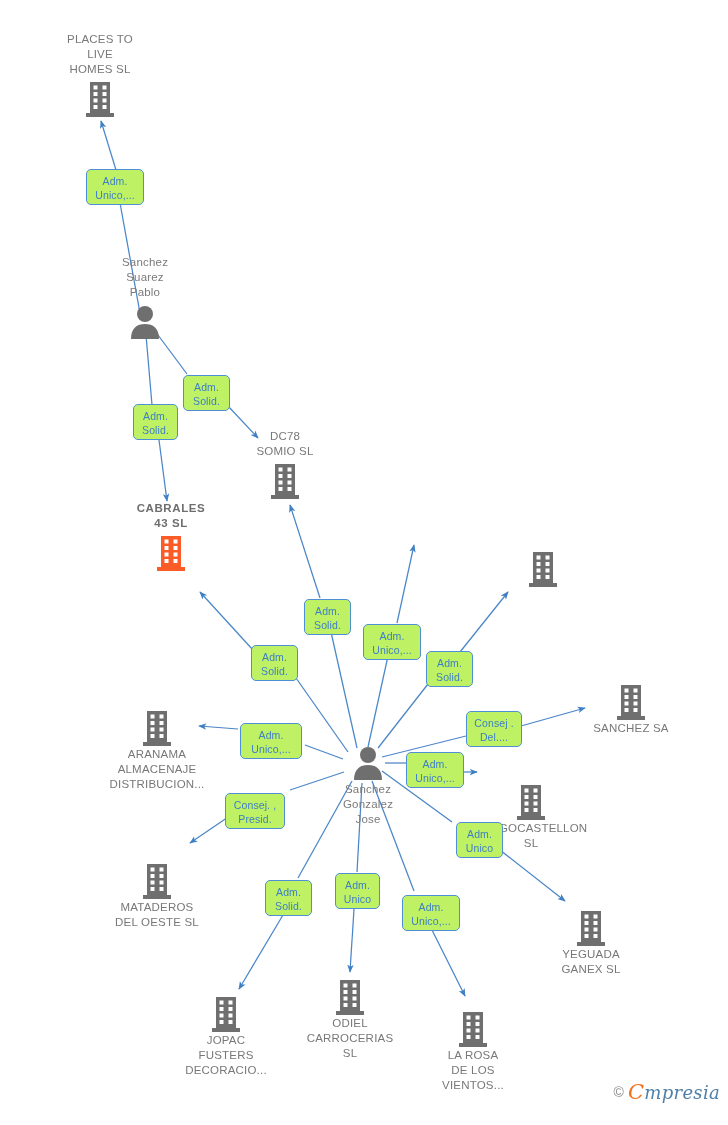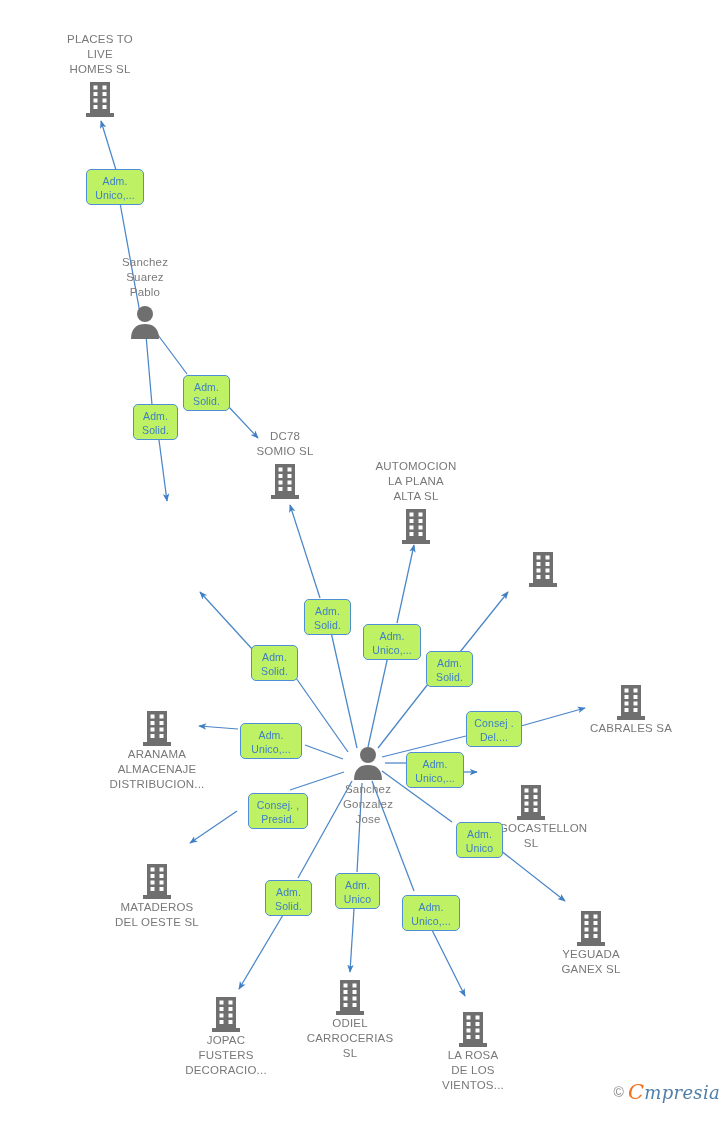--- a/index.html
+++ b/index.html
@@ -191,40 +191,39 @@
         <rect x="10.5" y="12" width="4" height="4"></rect>
           <rect x="19.5" y="12" width="4" height="4"></rect>
         <rect x="10.5" y="18.5" width="4" height="4"></rect>
           <rect x="19.5" y="18.5" width="4" height="4"></rect>
         <rect x="10.5" y="25" width="4" height="4"></rect>
           <rect x="19.5" y="25" width="4" height="4"></rect>
       </g>
     </svg>
   </div>
 
-
-  <div class="node company label-above" style="left:416px; top:459px;">
-    <span class="label">AUTOMOCION
-LA PLANA
-ALTA  SL</span>
-    <svg class="glyph" viewBox="0 0 34 38">
-      <rect x="7" y="2" width="20" height="31" fill="#6f6f6f"></rect>
-      <rect x="3" y="33" width="28" height="4" fill="#6f6f6f"></rect>
-      <g fill="#ffffff">
-        <rect x="10.5" y="5.5" width="4" height="4"></rect>
-          <rect x="19.5" y="5.5" width="4" height="4"></rect>
-        <rect x="10.5" y="12" width="4" height="4"></rect>
-          <rect x="19.5" y="12" width="4" height="4"></rect>
-        <rect x="10.5" y="18.5" width="4" height="4"></rect>
-          <rect x="19.5" y="18.5" width="4" height="4"></rect>
-        <rect x="10.5" y="25" width="4" height="4"></rect>
-          <rect x="19.5" y="25" width="4" height="4"></rect>
-      </g>
-    </svg>
-  </div>
+  <div class="node focus label-above" style="left:171px; top:501px;">
+    <span class="label">CABRALES
+43  SL</span>
+    <svg class="glyph" viewBox="0 0 34 38">
+      <rect x="7" y="2" width="20" height="31" fill="#fa5b27"></rect>
+      <rect x="3" y="33" width="28" height="4" fill="#fa5b27"></rect>
+      <g fill="#ffffff">
+        <rect x="10.5" y="5.5" width="4" height="4"></rect>
+          <rect x="19.5" y="5.5" width="4" height="4"></rect>
+        <rect x="10.5" y="12" width="4" height="4"></rect>
+          <rect x="19.5" y="12" width="4" height="4"></rect>
+        <rect x="10.5" y="18.5" width="4" height="4"></rect>
+          <rect x="19.5" y="18.5" width="4" height="4"></rect>
+        <rect x="10.5" y="25" width="4" height="4"></rect>
+          <rect x="19.5" y="25" width="4" height="4"></rect>
+      </g>
+    </svg>
+  </div>
+
 
   <div class="node company label-below" style="left:543px; top:548px;">
     <svg class="glyph" viewBox="0 0 34 38">
       <rect x="7" y="2" width="20" height="31" fill="#6f6f6f"></rect>
       <rect x="3" y="33" width="28" height="4" fill="#6f6f6f"></rect>
       <g fill="#ffffff">
         <rect x="10.5" y="5.5" width="4" height="4"></rect>
           <rect x="19.5" y="5.5" width="4" height="4"></rect>
         <rect x="10.5" y="12" width="4" height="4"></rect>
           <rect x="19.5" y="12" width="4" height="4"></rect>
@@ -244,21 +243,21 @@
         <rect x="10.5" y="5.5" width="4" height="4"></rect>
           <rect x="19.5" y="5.5" width="4" height="4"></rect>
         <rect x="10.5" y="12" width="4" height="4"></rect>
           <rect x="19.5" y="12" width="4" height="4"></rect>
         <rect x="10.5" y="18.5" width="4" height="4"></rect>
           <rect x="19.5" y="18.5" width="4" height="4"></rect>
         <rect x="10.5" y="25" width="4" height="4"></rect>
           <rect x="19.5" y="25" width="4" height="4"></rect>
       </g>
     </svg>
-    <span class="label">CABRALES SA</span>
+    <span class="label">SANCHEZ SA</span>
   </div>
 
   <div class="node company label-below" style="left:531px; top:781px;">
     <svg class="glyph" viewBox="0 0 34 38">
       <rect x="7" y="2" width="20" height="31" fill="#6f6f6f"></rect>
       <rect x="3" y="33" width="28" height="4" fill="#6f6f6f"></rect>
       <g fill="#ffffff">
         <rect x="10.5" y="5.5" width="4" height="4"></rect>
           <rect x="19.5" y="5.5" width="4" height="4"></rect>
         <rect x="10.5" y="12" width="4" height="4"></rect>
@@ -433,21 +432,21 @@
 
   <div class="chip" style="left:402px; top:895px; width:58px; height:36px;">Adm.
 Unico,...</div>
 
   <div class="chip" style="left:335px; top:873px; width:45px; height:36px;">Adm.
 Unico</div>
 
   <div class="chip" style="left:265px; top:880px; width:47px; height:36px;">Adm.
 Solid.</div>
 
-  <div class="chip" style="left:248px; top:793px; width:60px; height:36px;text-align:center;">Consej. ,
+  <div class="chip" style="left:225px; top:793px; width:60px; height:36px;text-align:center;">Consej. ,
 Presid.</div>
 
   <div class="chip" style="left:240px; top:723px; width:62px; height:36px;">Adm.
 Unico,...</div>
 
   <div id="watermark">
     <span class="copy">©</span>
     <span class="brand"><span class="c">C</span><span>mpresia</span></span>
   </div>
 

